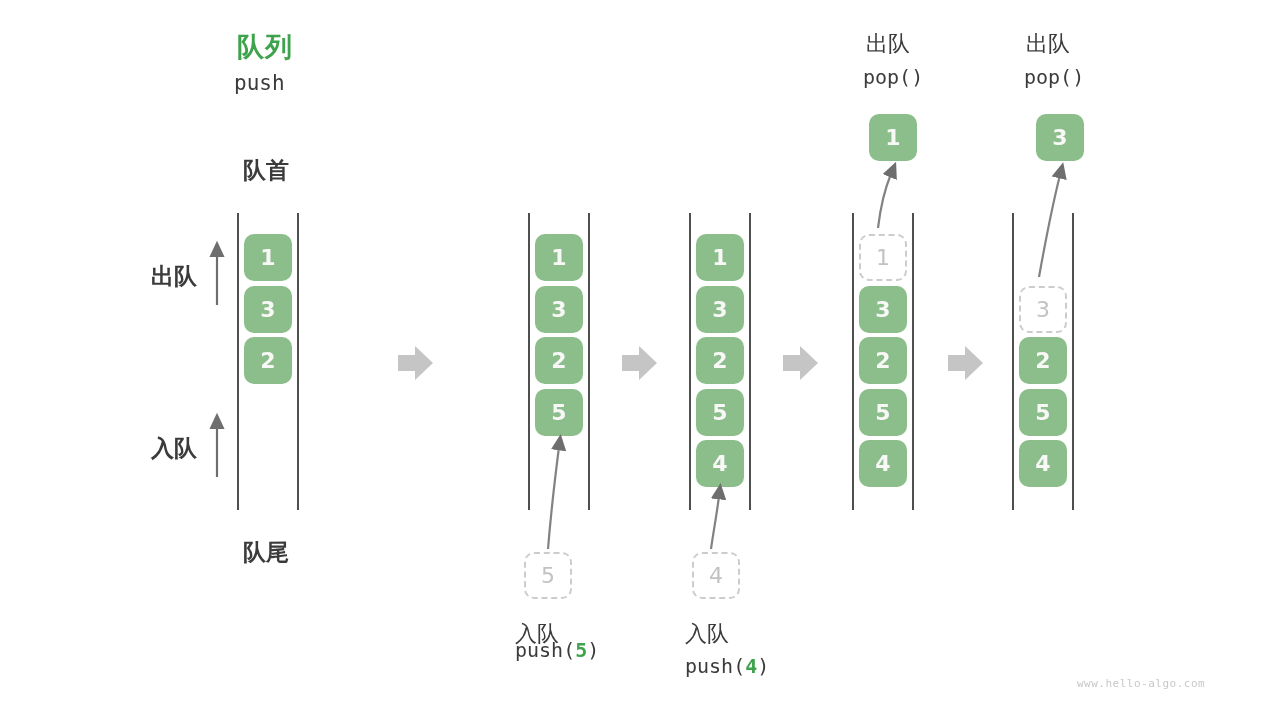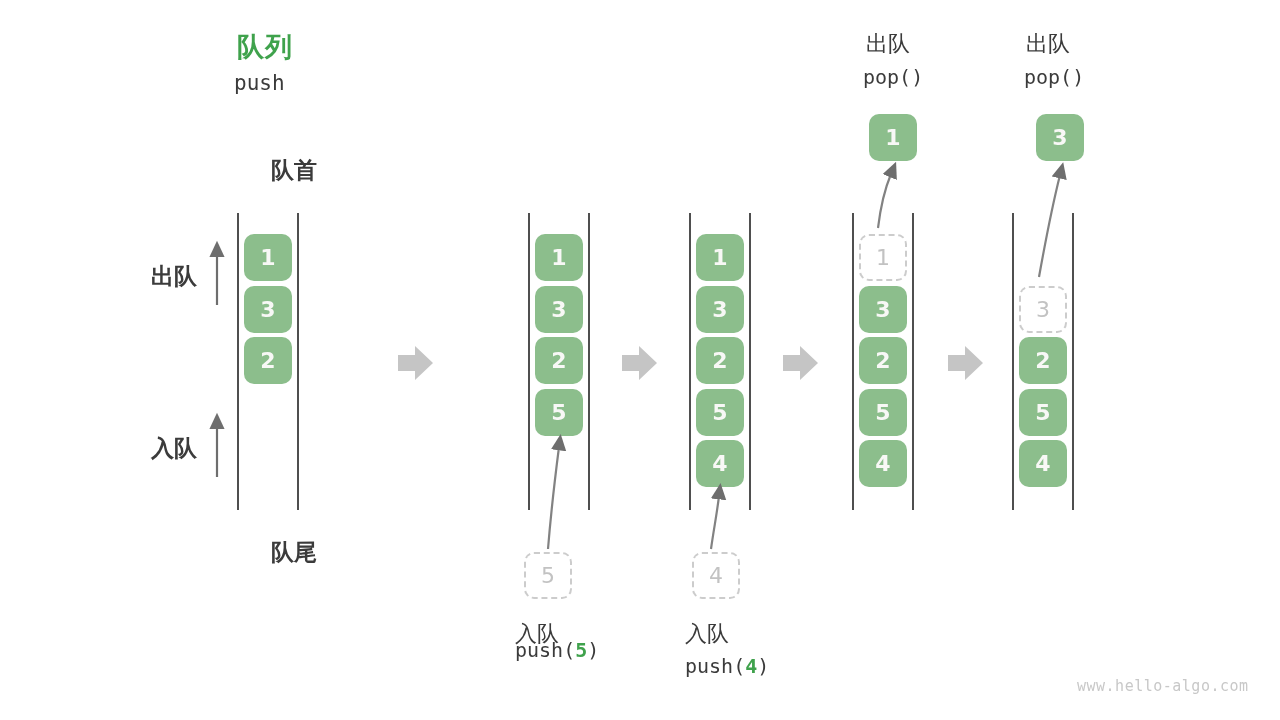--- a/index.html
+++ b/index.html
@@ -6,36 +6,36 @@
   #canvas{
     position:relative;width:1280px;height:694px;background:#ffffff;overflow:hidden;
     font-family:"Liberation Sans","DejaVu Sans",sans-serif;color:#3b3b3b;
   }
   .abs{position:absolute;}
   .zh{font-family:"Liberation Sans","DejaVu Sans",sans-serif;color:#3b3b3b;}
   .mono{font-family:"DejaVu Sans Mono","Liberation Mono",monospace;color:#3b3b3b;}
   .title-zh{font-size:27px;font-weight:bold;letter-spacing:1px;}
   .title-en{font-size:21px;}
   .side-label{font-size:23px;font-weight:bold;}
-  .cap-label{font-size:23px;font-weight:bold;margin-left:28px;}
+  .cap-label{font-size:23px;font-weight:bold;}
   .op-zh{font-size:22px;}
   .op-code{font-size:20px;}
   .vline{width:2px;background:#4f4f4f;}
   .qbox{
     width:48px;height:47px;border-radius:10px;background:#8cbe8c;
     display:flex;align-items:center;justify-content:center;
     color:#f8f8f6;font-size:22px;font-weight:bold;
     font-family:"DejaVu Sans","Liberation Sans",sans-serif;
   }
   .ghost{
     background:#ffffff;border:2px dashed #cccccc;color:#c2c2c2;font-weight:normal;
     width:44px;height:43px;
   }
   .arg-green{font-weight:bold;}
-  .watermark{font-size:15px;color:#c8c8c8;letter-spacing:0.5px;}
+  .watermark{font-size:11px;color:#c8c8c8;letter-spacing:0.5px;}
   svg{display:block;}
 </style>
 </head>
 <body>
 
 <div id="canvas">
 
   <div class="abs title-zh" style="left:237px;top:29px;color:#3fa24c;">队列</div>
   <div class="abs mono title-en" style="left:234px;top:71px;">push</div>
 

